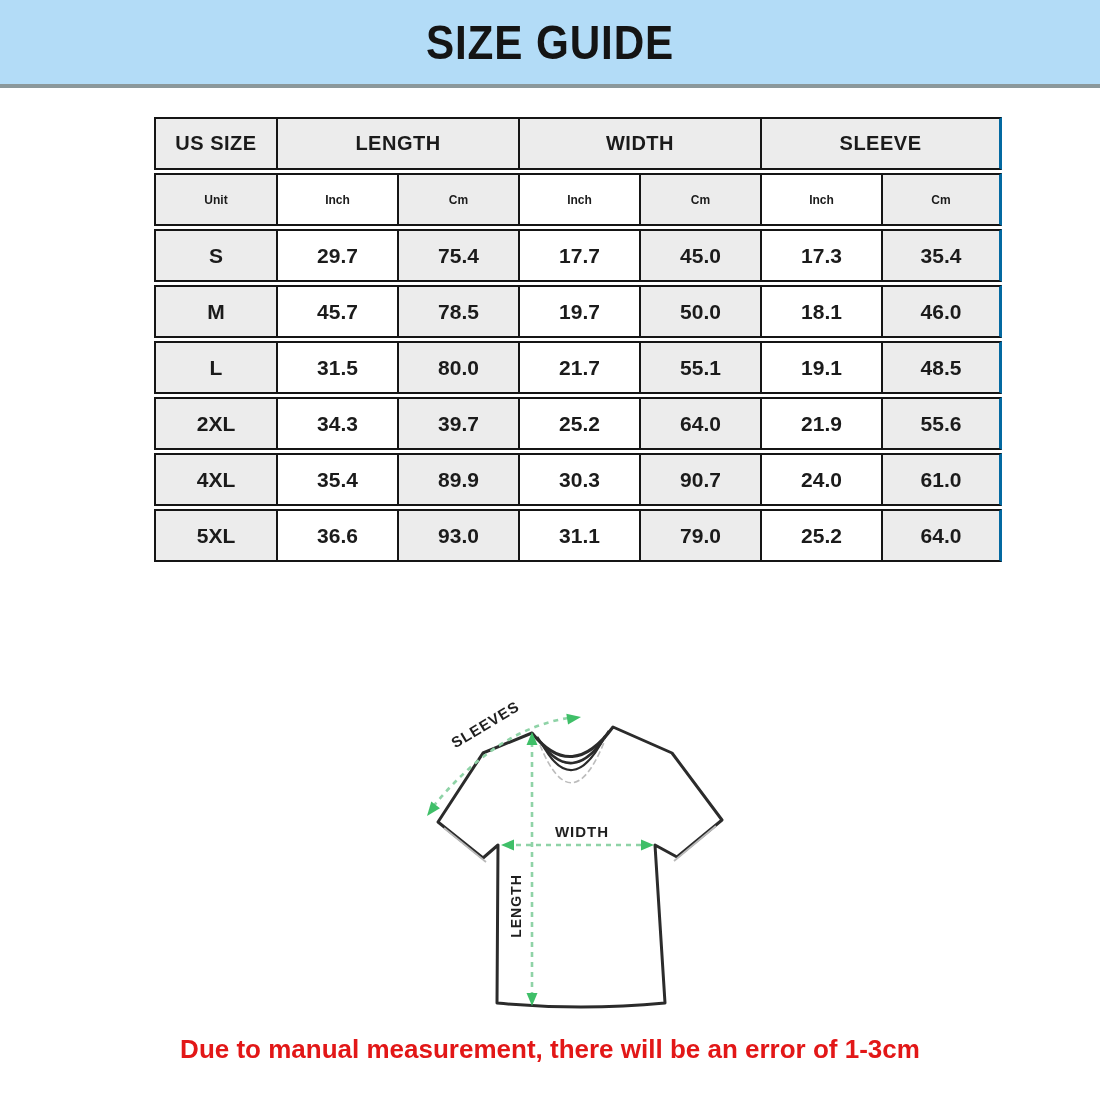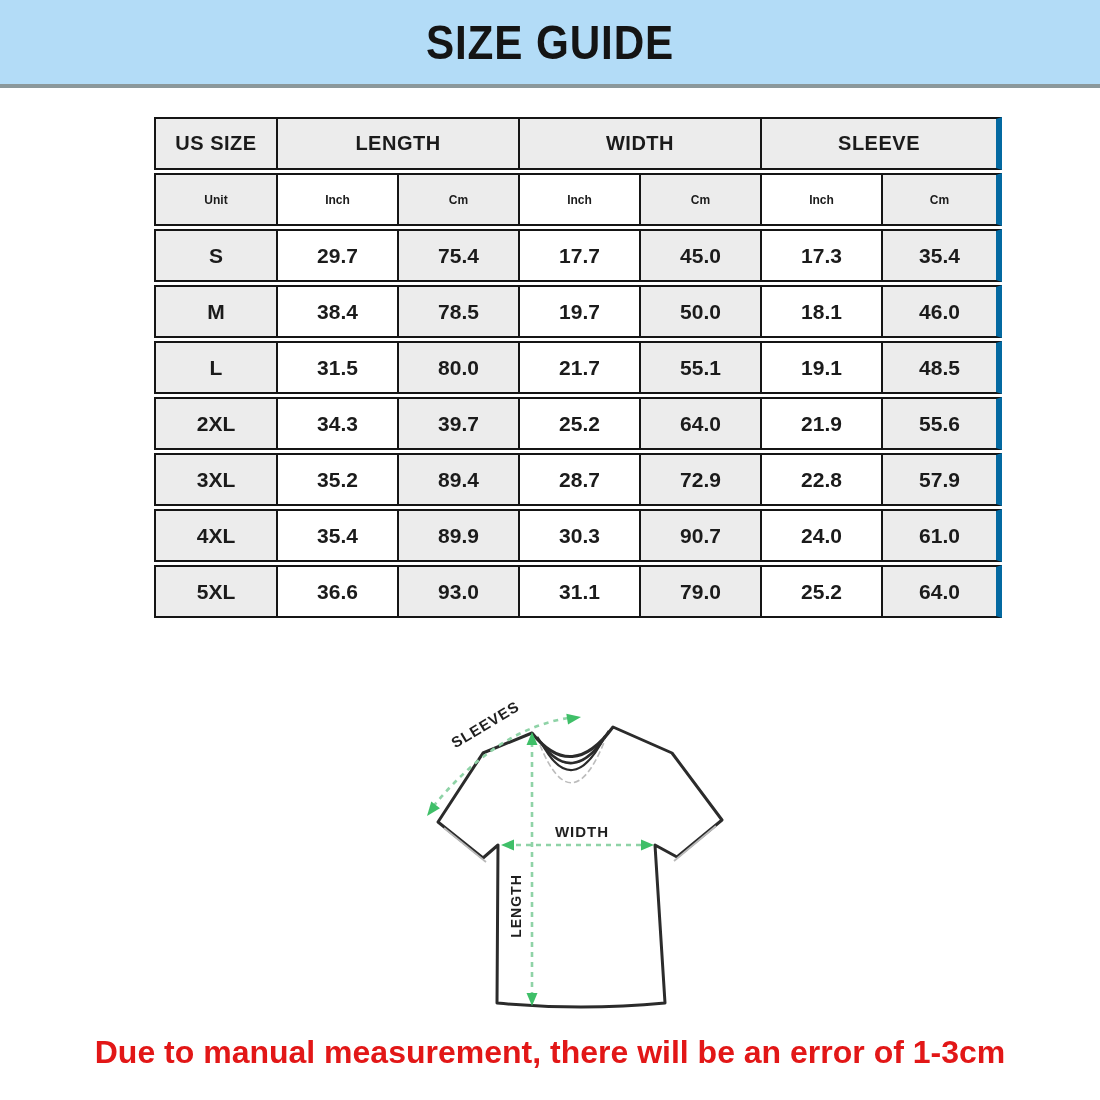--- a/index.html
+++ b/index.html
@@ -20,36 +20,36 @@
   
   table.size{
     position:absolute;left:130px;top:114px;width:848px;
     border-collapse:separate;border-spacing:0 3px;table-layout:fixed;margin-left:24px;
   }
   table.size td{
     height:49px;padding:0;text-align:center;vertical-align:middle;
     font-weight:bold;color:#1b1b1b;background:#ffffff;
     border-top:2px solid #151515;border-bottom:2px solid #151515;border-left:2px solid #151515;
   }
-  table.size td:last-child{border-right:6px solid #0369a1}
+  table.size td:last-child{border-right:3px solid #0369a1}
   table.size td.gray{background:#ececec}
   table.size tr.head td{font-size:20px;letter-spacing:.5px}
   table.size tr.units td{font-size:12px}
   table.size tbody td{font-size:21px}
   tbody td:first-child{font-size:20px}
   
   .diagram{position:absolute;left:400px;top:688px;width:340px;height:350px}
   .diagram svg{display:block}
   .diagram text{
     font-family:"Liberation Sans",sans-serif;font-weight:bold;fill:#1f1f1f;
   }
   
   .note{
     position:absolute;left:0;top:1034px;width:1100px;text-align:center;
-    font-size:32px;font-weight:bold;color:#e21717;
+    font-size:26px;font-weight:bold;color:#e21717;
   }
 </style>
 </head>
 <body>
 
 <div class="banner">
   <div class="title">SIZE GUIDE</div>
 </div>
 
 <table class="size">
@@ -84,21 +84,21 @@
         <td class="gray">S</td>
         <td>29.7</td>
         <td class="gray">75.4</td>
         <td>17.7</td>
         <td class="gray">45.0</td>
         <td>17.3</td>
         <td class="gray">35.4</td>
       </tr>
       <tr>
         <td class="gray">M</td>
-        <td>38.4</td>
+        <td>45.7</td>
         <td class="gray">78.5</td>
         <td>19.7</td>
         <td class="gray">50.0</td>
         <td>18.1</td>
         <td class="gray">46.0</td>
       </tr>
       <tr>
         <td class="gray">L</td>
         <td>31.5</td>
         <td class="gray">80.0</td>
@@ -108,29 +108,20 @@
         <td class="gray">48.5</td>
       </tr>
       <tr>
         <td class="gray">2XL</td>
         <td>34.3</td>
         <td class="gray">39.7</td>
         <td>25.2</td>
         <td class="gray">64.0</td>
         <td>21.9</td>
         <td class="gray">55.6</td>
-      </tr>
-      <tr>
-        <td class="gray">3XL</td>
-        <td>35.2</td>
-        <td class="gray">89.4</td>
-        <td>28.7</td>
-        <td class="gray">72.9</td>
-        <td>22.8</td>
-        <td class="gray">57.9</td>
       </tr>
       <tr>
         <td class="gray">4XL</td>
         <td>35.4</td>
         <td class="gray">89.9</td>
         <td>30.3</td>
         <td class="gray">90.7</td>
         <td>24.0</td>
         <td class="gray">61.0</td>
       </tr>

